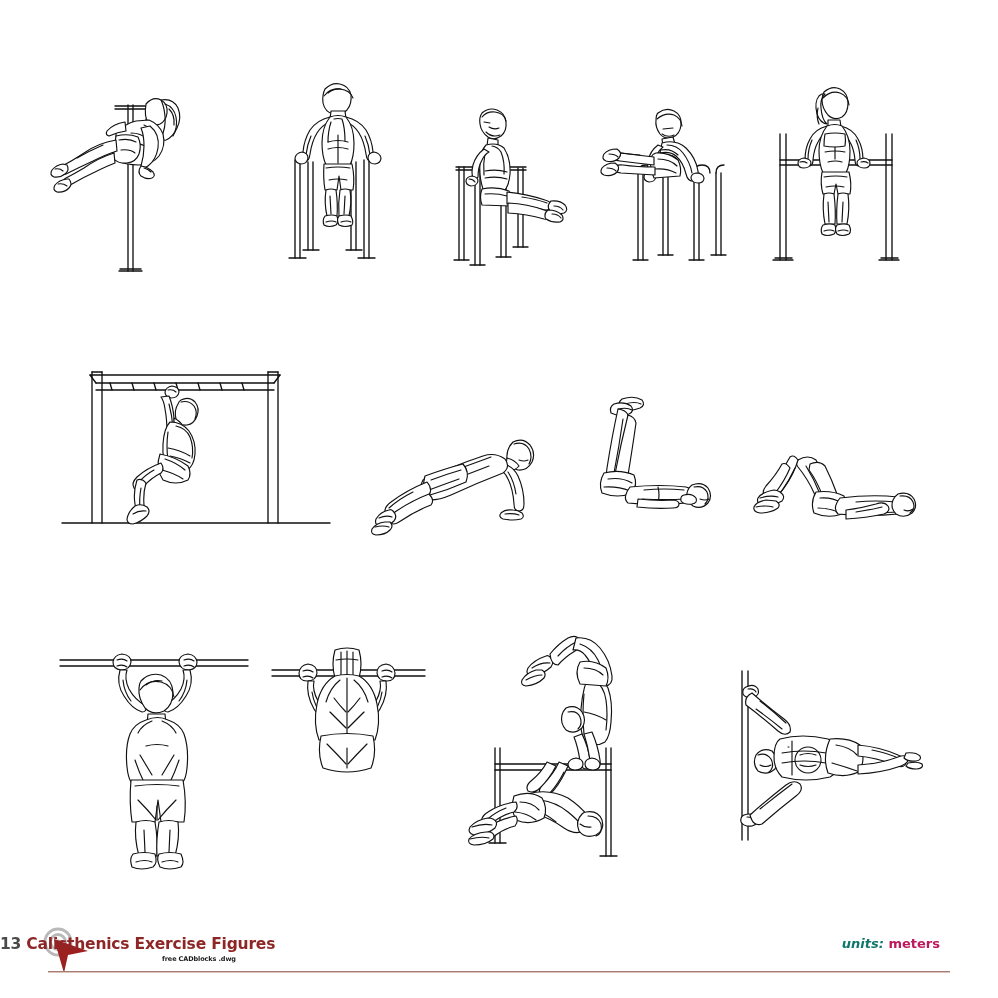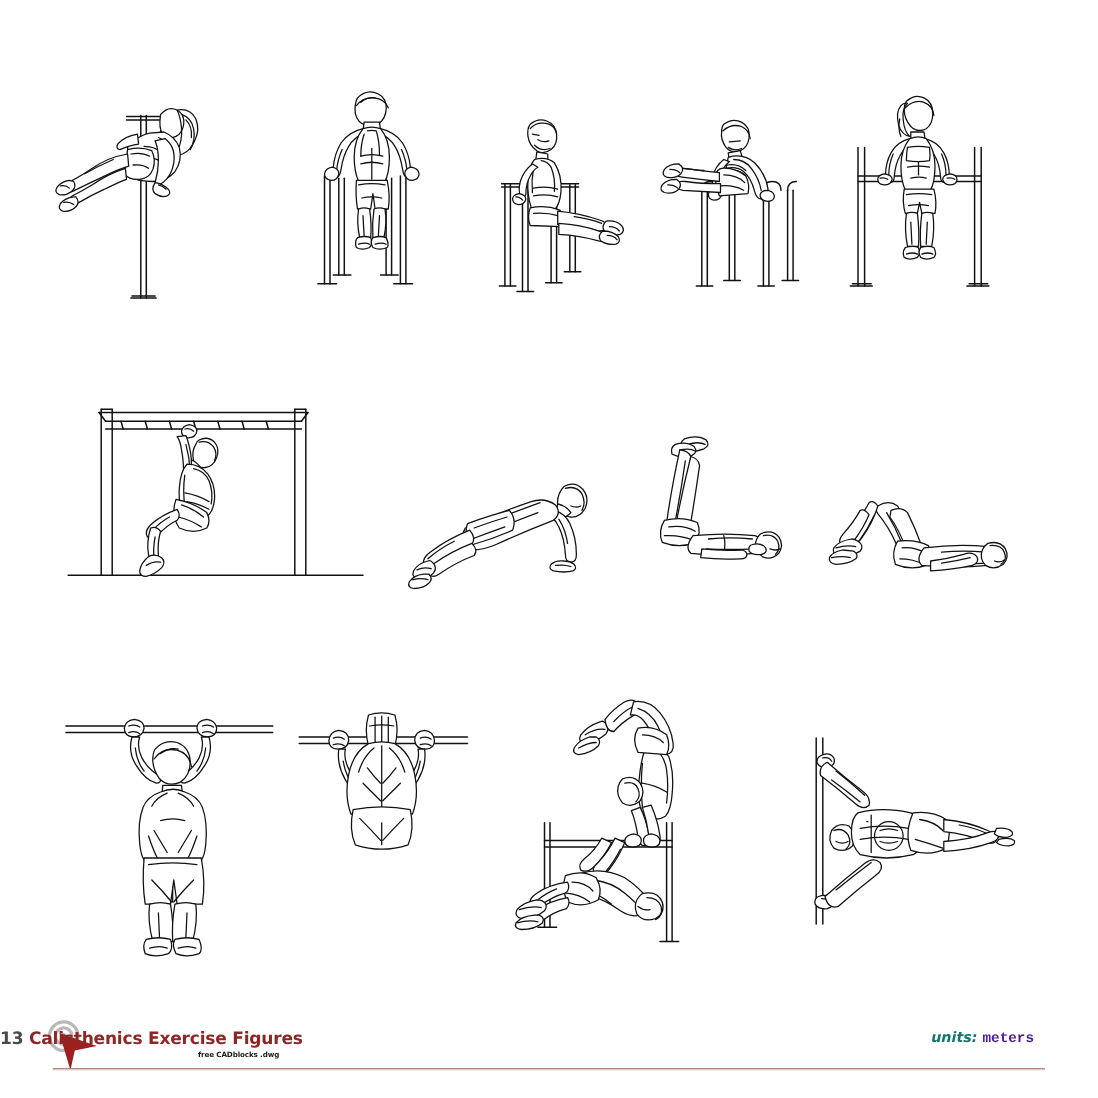--- a/index.html
+++ b/index.html
@@ -25,33 +25,33 @@
   .footer-rule{position:absolute;left:48px;top:66px;width:902px;height:1px;background:#a97c70;}
   .footer-rule2{position:absolute;left:48px;top:67px;width:902px;height:1px;background:#d9c3bc;}
 
   .logo{position:absolute;left:38px;top:20px;width:245px;height:48px;}
   .logo-mark{position:absolute;left:0;top:2px;width:60px;height:46px;}
   .logo-word{position:absolute;left:48px;top:4px;white-space:nowrap;
     font-family:"DejaVu Sans", sans-serif;font-weight:bold;font-size:23px;
     letter-spacing:-0.6px;color:#9c1b1b;}
   .logo-word .dot{color:#9a9a9a;font-size:21px;}
   .logo-word .click{color:#7d1313;}
-  .logo-sub{position:absolute;left:142px;top:30px;white-space:nowrap;
+  .logo-sub{position:absolute;left:124px;top:30px;white-space:nowrap;
     font-family:"DejaVu Sans", sans-serif;font-weight:bold;font-size:6.5px;
     color:#1a1a1a;letter-spacing:-0.1px;}
 
   .sheet-title{position:absolute;left:0;top:30px;width:864px;text-align:left;
     font-family:"DejaVu Sans", sans-serif;font-weight:bold;font-size:15.5px;
     letter-spacing:-0.2px;color:#8e2626;}
   .sheet-title .num{color:#4a4a4a;}
 
   .units{position:absolute;right:58px;top:31px;white-space:nowrap;
     font-family:"DejaVu Sans", sans-serif;font-weight:bold;font-size:13px;}
   .units .u-label{color:#0f766e;font-style:italic;}
-  .units .u-value{color:#4c1d95;font-family:Liberation Mono, monospace;}
+  .units .u-value{color:#be185d;}
 </style>
 </head>
 <body>
 
 <div class="sheet">
 
   <div class="figures">
 
     <div class="fig" style="left:45px;top:78px;" title="L-sit hold on vertical pole">
       <svg width="175" height="200" viewBox="0 0 175 200">

